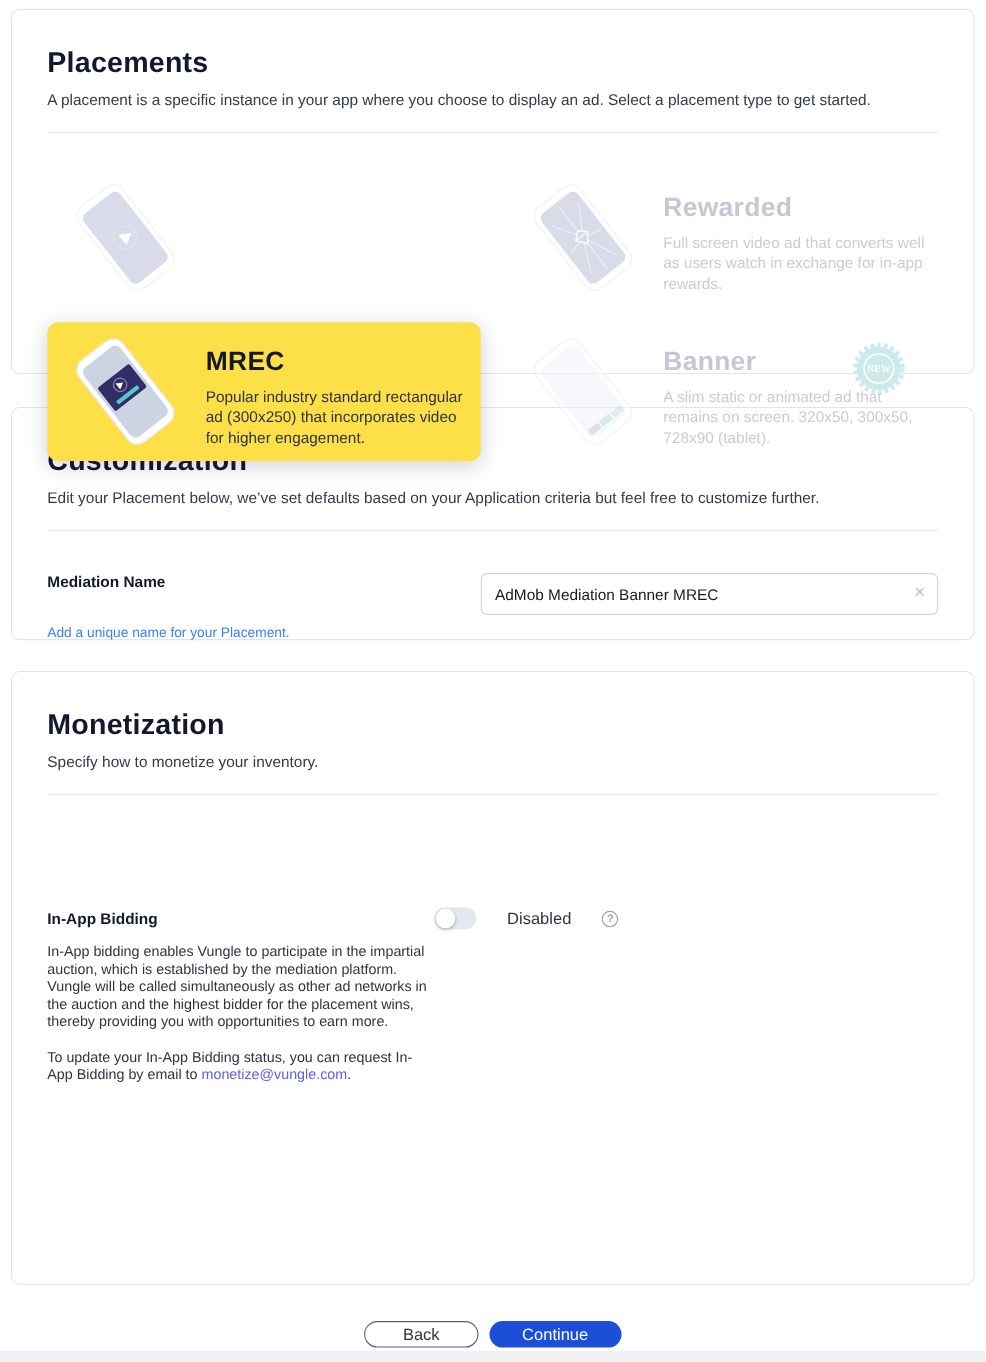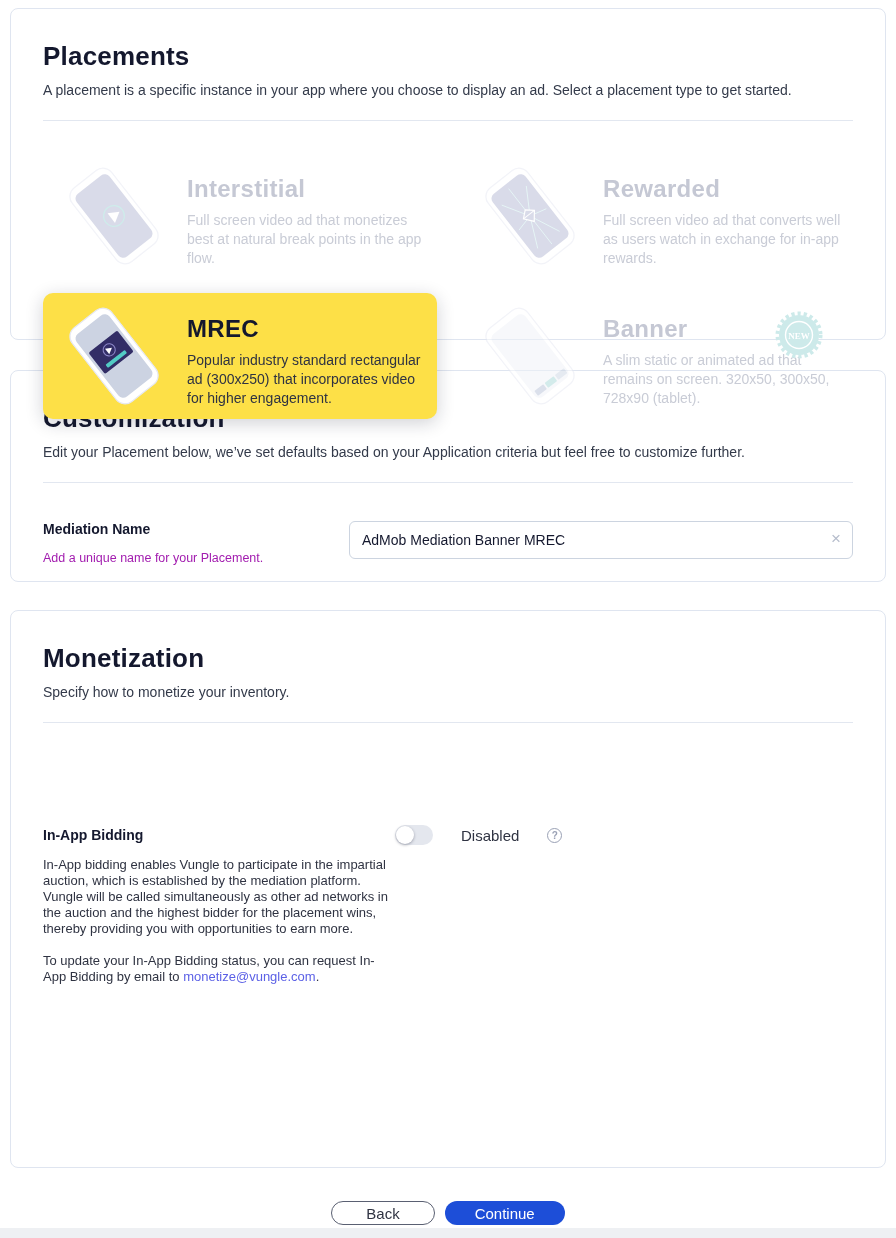--- a/index.html
+++ b/index.html
@@ -96,22 +96,22 @@
 
   
   #customization-card { height: 212px; margin-top: 30px; }
   .field-row {
     margin-top: 38px;
     display: flex;
     justify-content: space-between;
     align-items: flex-start;
   }
   .field-label { font-size: 14px; font-weight: 700; color: #14182e; }
-  .field-help  { margin-top: 14px; font-size: 12.5px; color: #a21caf; }
-  .input-wrap { position: relative; width: 504px; }
+  .field-help  { margin-top: 31px; font-size: 12.5px; color: #3b82f6; }
+  .input-wrap { position: relative; width: 416px; }
   .text-input {
     width: 100%;
     height: 38px;
     border: 1px solid #ccd4e0;
     border-radius: 6px;
     padding: 0 34px 0 12px;
     font-size: 14px;
     font-family: "Liberation Sans", sans-serif;
     color: #14182e;
     outline: none;
@@ -232,24 +232,20 @@
     <div class="placement-grid">
 
       <div class="placement-option disabled">
         <div class="phone-wrap">
           <svg width="52" height="96" viewBox="0 0 60 110">
             <rect x="1" y="1" width="58" height="108" rx="13" fill="#ffffff" stroke="#e6e8f2" stroke-width="1.5"></rect>
             <rect x="6" y="9" width="48" height="92" rx="7" fill="#b4b8d4"></rect>
             <circle cx="30" cy="55" r="12" fill="none" stroke="#9fdbd8" stroke-width="1.4"></circle>
             <polygon points="26,48 38,55 26,62" fill="#ffffff"></polygon>
           </svg>
-        </div>
-        <div class="opt-text">
-          <div class="opt-title">Interstitial</div>
-          <div class="opt-desc">Full screen video ad that monetizes best at natural break points in the app flow.</div>
         </div>
       </div>
 
       <div class="placement-option disabled">
         <div class="phone-wrap">
           <svg width="52" height="96" viewBox="0 0 60 110">
             <rect x="1" y="1" width="58" height="108" rx="13" fill="#ffffff" stroke="#e6e8f2" stroke-width="1.5"></rect>
             <rect x="6" y="9" width="48" height="92" rx="7" fill="#b4b8d4"></rect>
             <g stroke="#cfeeee" stroke-width="1">
               <line x1="30" y1="55" x2="12" y2="25"></line>

